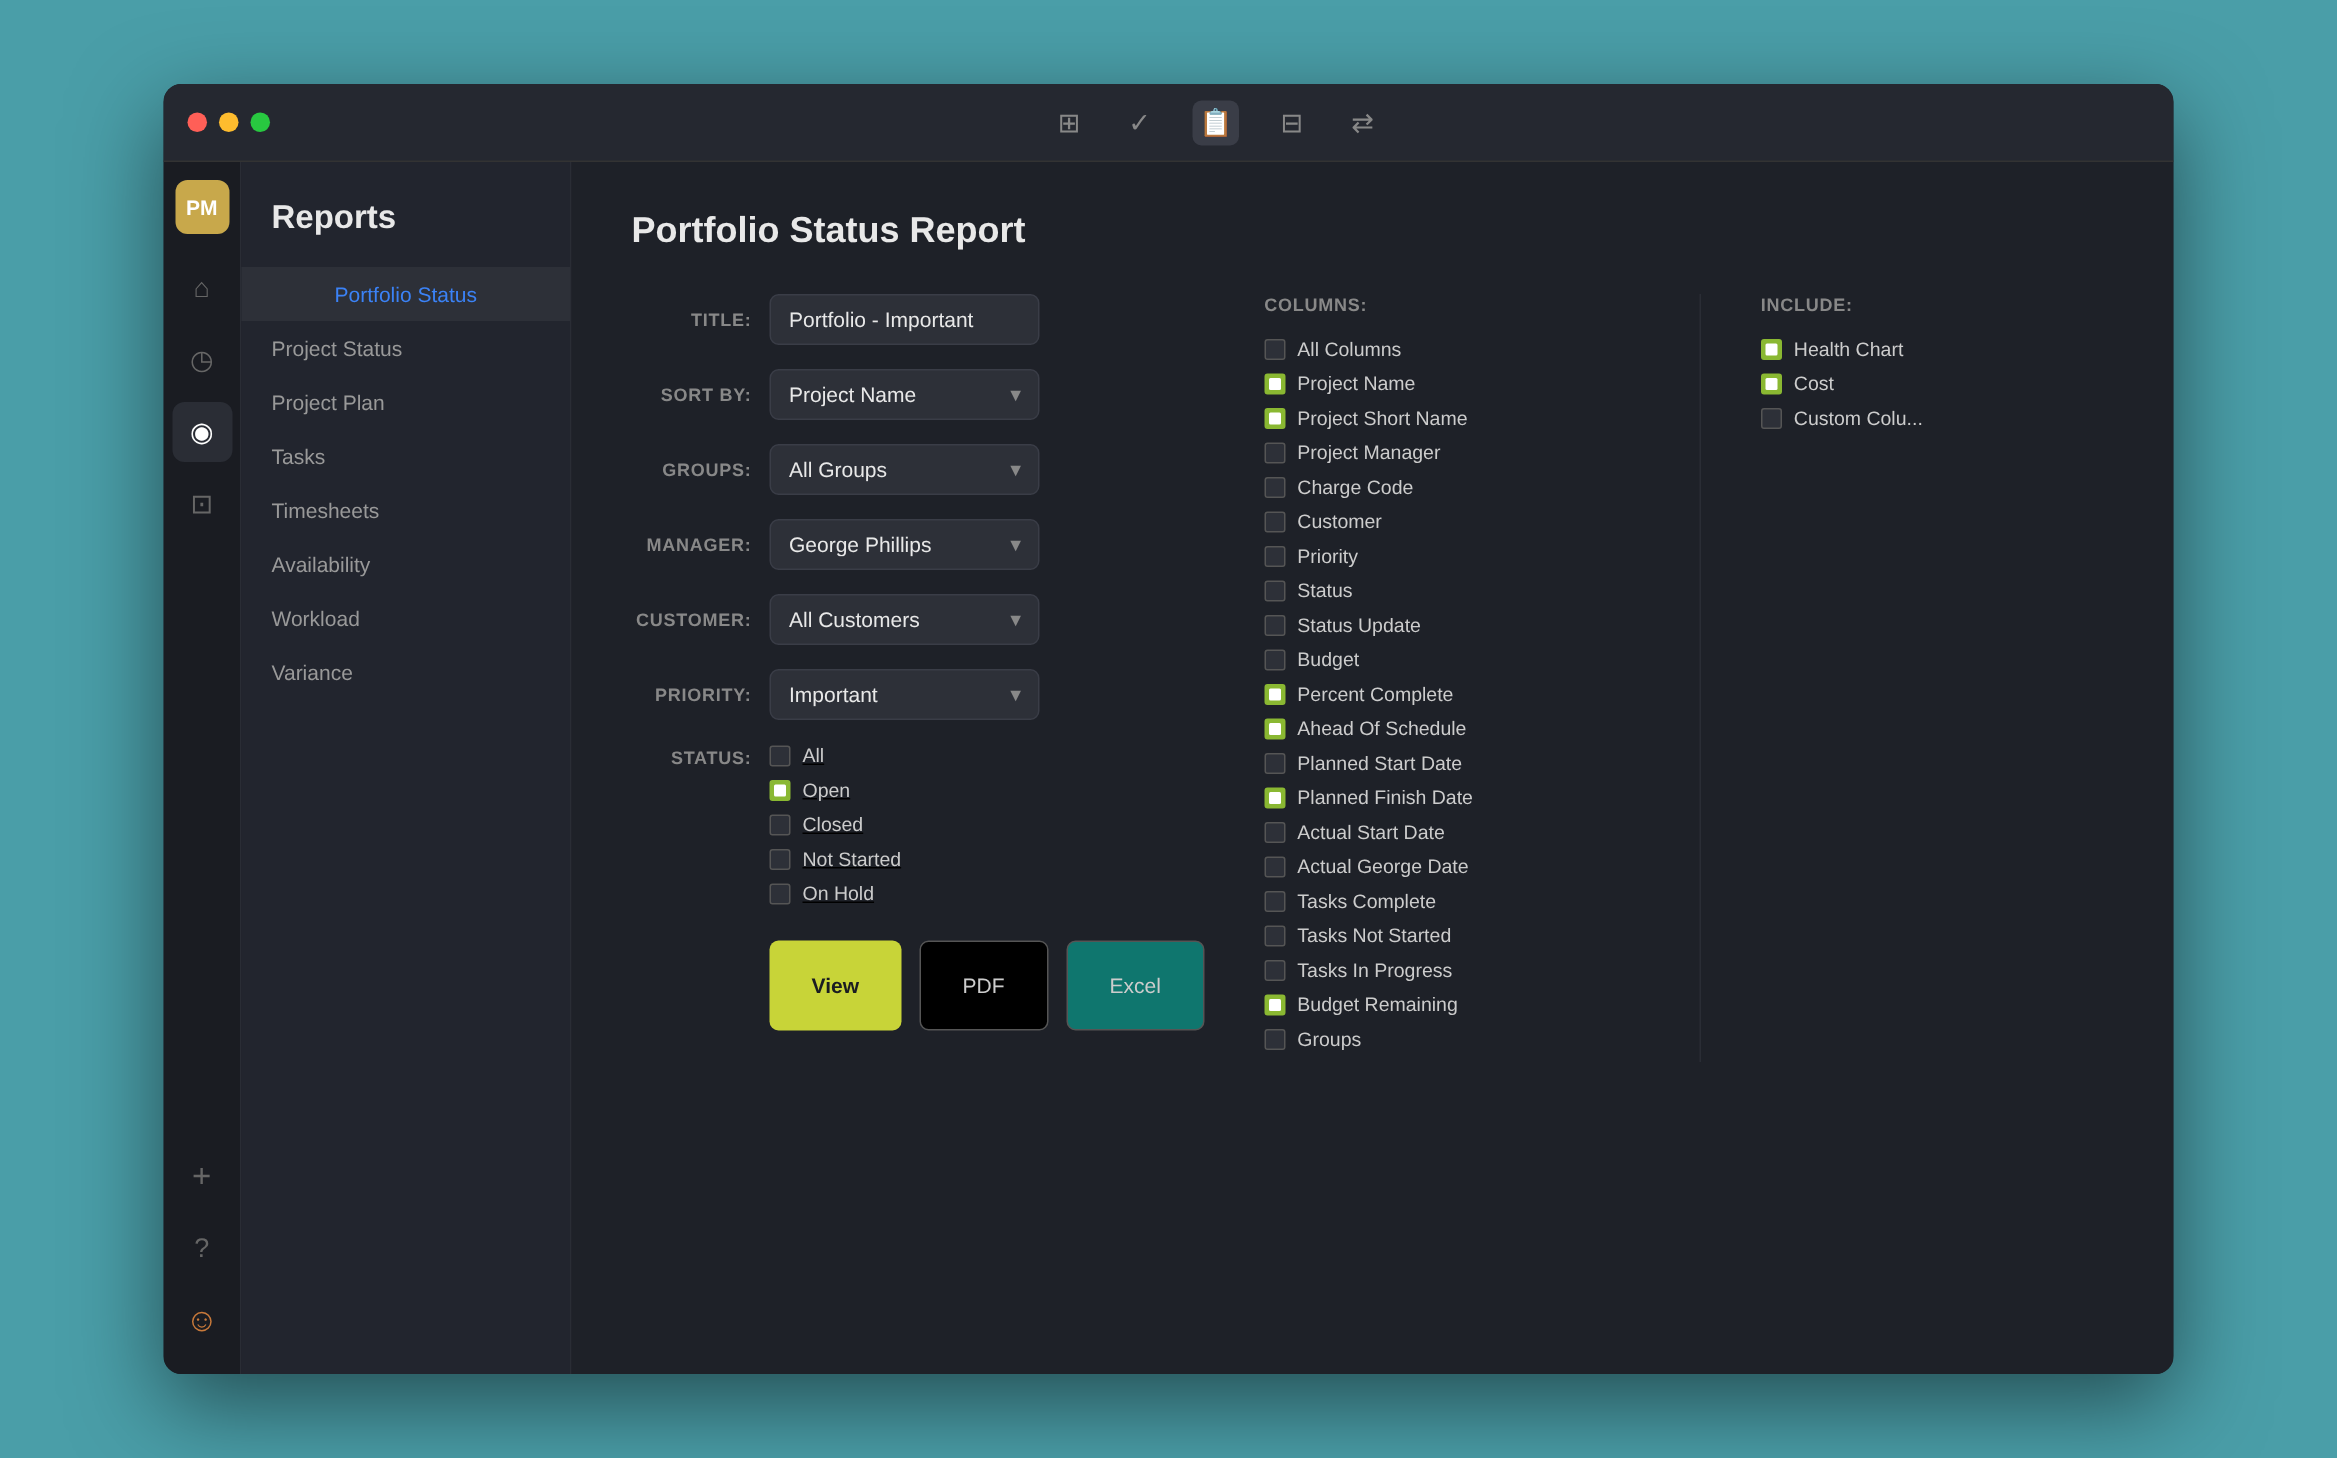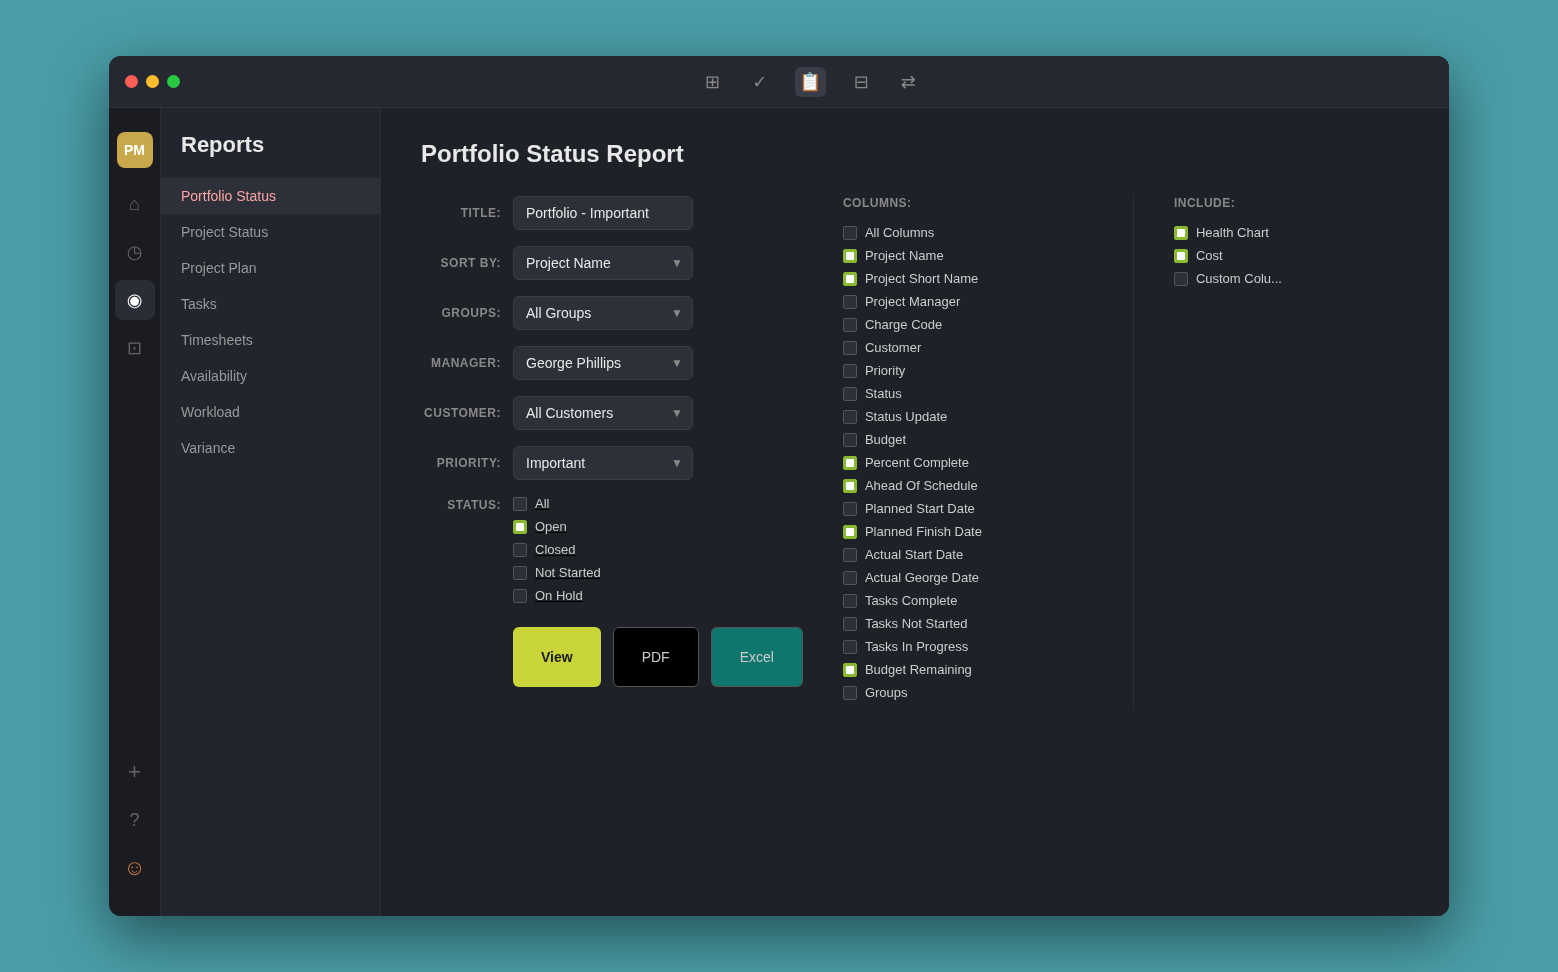--- a/index.html
+++ b/index.html
@@ -61,21 +61,21 @@
       flex: 1;
       overflow: hidden;
     }
     
     .icon-nav {
       width: 52px;
       background: #1a1c22;
       display: flex;
       flex-direction: column;
       align-items: center;
-      padding: 24px 0;
+      padding: 12px 0;
       gap: 4px;
       border-right: 1px solid #2a2d35;
     }
     .icon-nav-item {
       width: 40px; height: 40px;
       display: flex; align-items: center; justify-content: center;
       border-radius: 8px;
       color: #666;
       font-size: 18px;
       cursor: pointer;
@@ -110,22 +110,23 @@
     }
     .sidebar-item {
       padding: 10px 20px;
       color: #999;
       font-size: 14px;
       cursor: pointer;
       border-radius: 0;
     }
     .sidebar-item.active {
       background: #2d3038;
-      color: #fca5a5;
+      color: #3b82f6;
       font-weight: 500;
+      text-align: center;
     }
     
     .main-content {
       flex: 1;
       background: #1e2128;
       padding: 32px 40px;
       overflow-y: auto;
     }
     .page-title {
       color: #e8e8e8;

